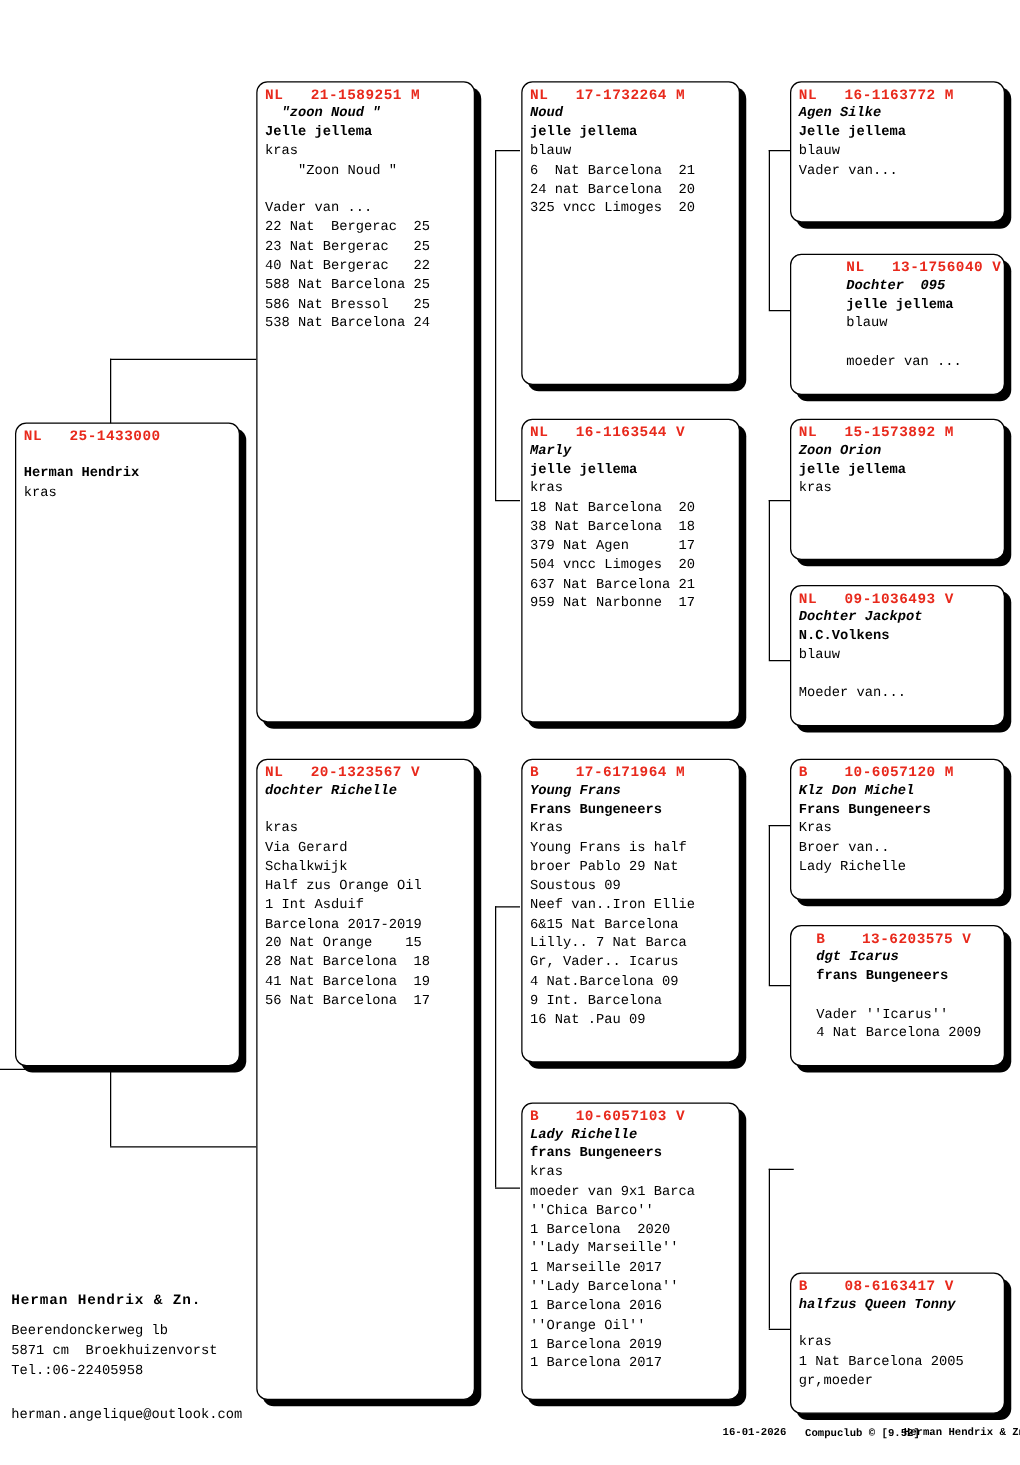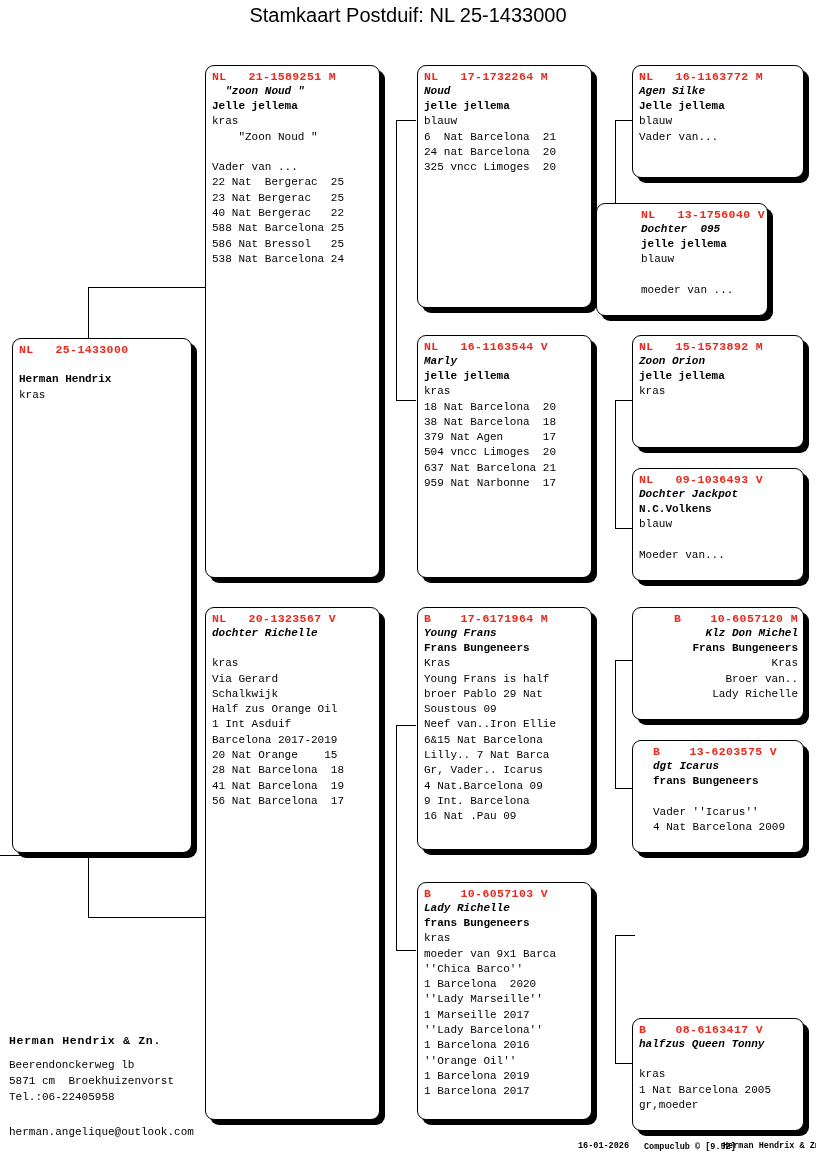--- a/index.html
+++ b/index.html
@@ -61,21 +61,20 @@
   .credit{
     position:absolute;font-size:8.5px;line-height:11px;white-space:pre;
     font-weight:bold;
   }
 </style>
 </head>
 <body>
 
 <div id="page">
 
-  <div class="title">Stamkaart Postduif: NL  25-1433000</div>
 
   <div class="ln lnv" style="left:88px;top:287px;height:630px;"></div>
   <div class="ln lnh" style="left:88px;top:287px;width:117px;"></div>
   <div class="ln lnh" style="left:88px;top:917px;width:117px;"></div>
   <div class="ln lnh" style="left:0px;top:855px;width:90px;"></div>
   <div class="ln lnv" style="left:277px;top:0px;height:0px;"></div>
 
   <div class="ln lnv" style="left:396px;top:120px;height:280px;"></div>
   <div class="ln lnh" style="left:396px;top:120px;width:20px;"></div>
   <div class="ln lnh" style="left:396px;top:400px;width:20px;"></div>
@@ -197,21 +196,21 @@
   </div>
 
   <div class="card" style="left:632px;top:65px;width:172px;height:113px;">
     <div class="ring">NL   16-1163772 M</div>
     <div class="nick">Agen Silke</div>
     <div class="ln-txt b">Jelle jellema</div>
     <div class="ln-txt">blauw</div>
     <div class="ln-txt">Vader van...</div>
   </div>
 
-  <div class="card" style="left:596px;top:203px;width:172px;height:113px;padding-left:44px;">
+  <div class="card" style="left:632px;top:203px;width:172px;height:113px;padding-left:44px;">
     <div class="ring">NL   13-1756040 V</div>
     <div class="nick">Dochter  095</div>
     <div class="ln-txt b">jelle jellema</div>
     <div class="ln-txt">blauw</div>
     <div class="ln-txt blank">&nbsp;</div>
     <div class="ln-txt">moeder van ...</div>
   </div>
 
   <div class="card" style="left:632px;top:335px;width:172px;height:113px;">
     <div class="ring">NL   15-1573892 M</div>
@@ -222,21 +221,21 @@
 
   <div class="card" style="left:632px;top:468px;width:172px;height:113px;">
     <div class="ring">NL   09-1036493 V</div>
     <div class="nick">Dochter Jackpot</div>
     <div class="ln-txt b">N.C.Volkens</div>
     <div class="ln-txt">blauw</div>
     <div class="ln-txt blank">&nbsp;</div>
     <div class="ln-txt">Moeder van...</div>
   </div>
 
-  <div class="card" style="left:632px;top:607px;width:172px;height:113px;text-align:right;">
+  <div class="card" style="left:632px;top:607px;width:172px;height:113px;">
     <div class="ring">B    10-6057120 M</div>
     <div class="nick">Klz Don Michel</div>
     <div class="ln-txt b">Frans Bungeneers</div>
     <div class="ln-txt">Kras</div>
     <div class="ln-txt">Broer van..</div>
     <div class="ln-txt">Lady Richelle</div>
   </div>
 
   <div class="card" style="left:632px;top:740px;width:172px;height:113px;padding-left:20px;">
     <div class="ring">B    13-6203575 V</div>

